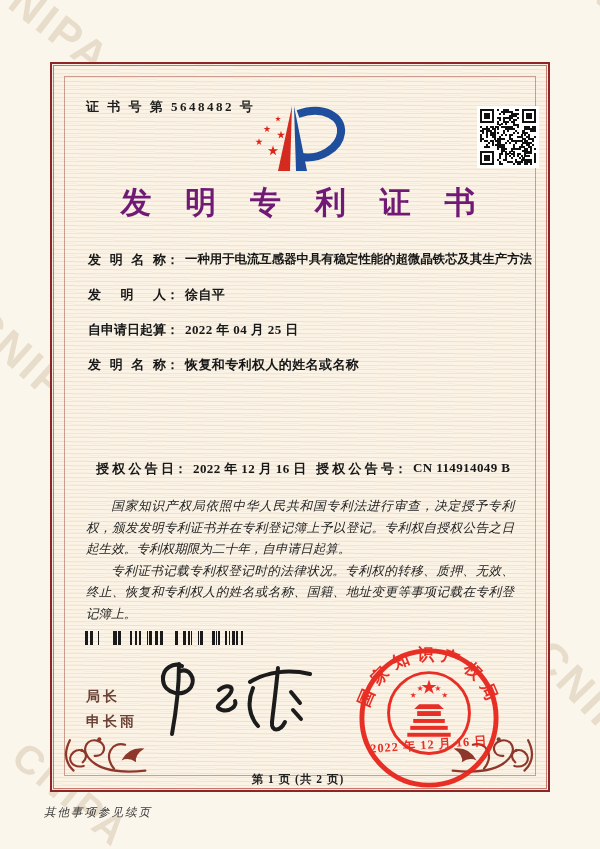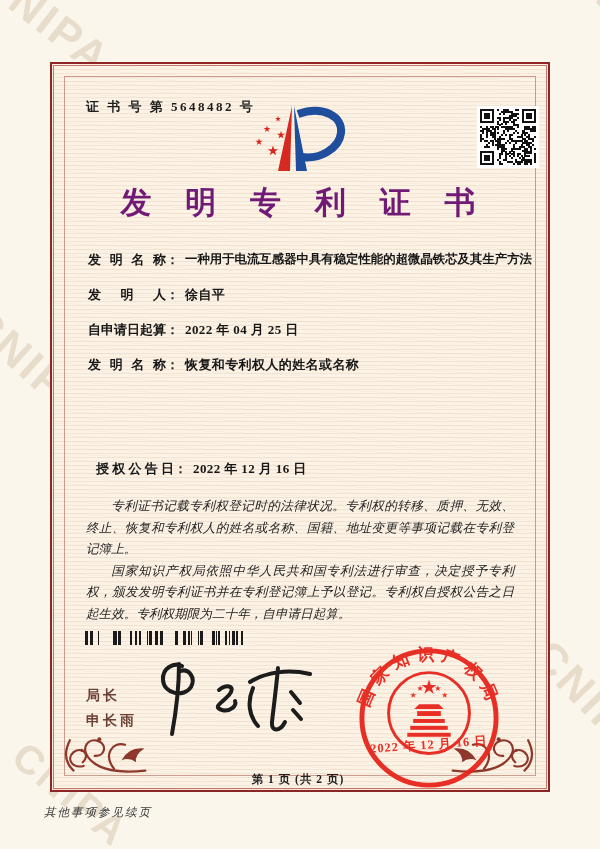--- a/index.html
+++ b/index.html
@@ -41,21 +41,21 @@
   .grant{position:absolute;left:88px;top:460px;width:430px;font-size:13px;font-weight:700;
          color:#171717;white-space:nowrap;margin-left:8px;}
   .grant .col2{position:absolute;left:220px;top:0;}
   
   .paras{position:absolute;left:86px;top:496px;width:428px;font-size:12.6px;line-height:21.5px;
          color:#242424;font-style:italic;text-align:justify;}
   .paras p{margin:0;text-indent:2em;}
   
   .barcode{position:absolute;left:85px;top:631px;width:158px;height:14px;}
   
-  .signoff{position:absolute;left:86px;top:684px;font-family:Liberation Mono, monospace;
+  .signoff{position:absolute;left:86px;top:684px;font-family:Liberation Serif, serif;
            font-size:14px;font-weight:700;color:#6d4236;letter-spacing:3px;line-height:25px;}
   .signature{position:absolute;left:146px;top:656px;}
   
   .seal{position:absolute;left:355px;top:644px;opacity:.95;}
   
   .page-num{position:absolute;left:50px;top:772px;width:496px;text-align:center;
             font-size:11.5px;color:#222;letter-spacing:1px;font-weight:700;}
   .footer-note{position:absolute;left:0;top:805px;width:600px;text-align:left;
                font-size:11.5px;color:#3c3c3c;font-style:italic;letter-spacing:2px;padding-left:44px;}
   svg{display:block;}
@@ -439,25 +439,28 @@
     </div>
     <div class="frow">
       <span class="f-label">发明名称</span><span class="f-colon">：</span><span class="f-value">恢复和专利权人的姓名或名称</span>
     </div>
   </div>
 
   <div class="grant">
     <span>
       <span class="f-label">授权公告日</span><span class="f-colon">：</span><span class="f-value">2022 年 12 月 16 日</span>
     </span>
+    <span class="col2">
+      <span class="f-label">授权公告号</span><span class="f-colon">：</span><span class="f-value">CN 114914049 B</span>
+    </span>
   </div>
 
   <div class="paras">
+    <p>国家知识产权局依照中华人民共和国专利法进行审查，决定授予专利权，颁发发明专利证书并在专利登记簿上予以登记。专利权自授权公告之日起生效。专利权期限为二十年，自申请日起算。</p>
     <p>专利证书记载专利权登记时的法律状况。专利权的转移、质押、无效、终止、恢复和专利权人的姓名或名称、国籍、地址变更等事项记载在专利登记簿上。</p>
-    <p>国家知识产权局依照中华人民共和国专利法进行审查，决定授予专利权，颁发发明专利证书并在专利登记簿上予以登记。专利权自授权公告之日起生效。专利权期限为二十年，自申请日起算。</p>
   </div>
 
   <div class="barcode">
     <svg width="158" height="14" viewBox="0 0 150 20" preserveAspectRatio="none" shape-rendering="crispEdges">
       <g id="bar-mods" fill="#1a1a1a">
           <rect x="0" y="0" width="3" height="20"></rect>
           <rect x="5" y="0" width="3" height="20"></rect>
           <rect x="12" y="0" width="1" height="20"></rect>
           <rect x="27" y="0" width="3" height="20"></rect>
           <rect x="31" y="0" width="3" height="20"></rect>

